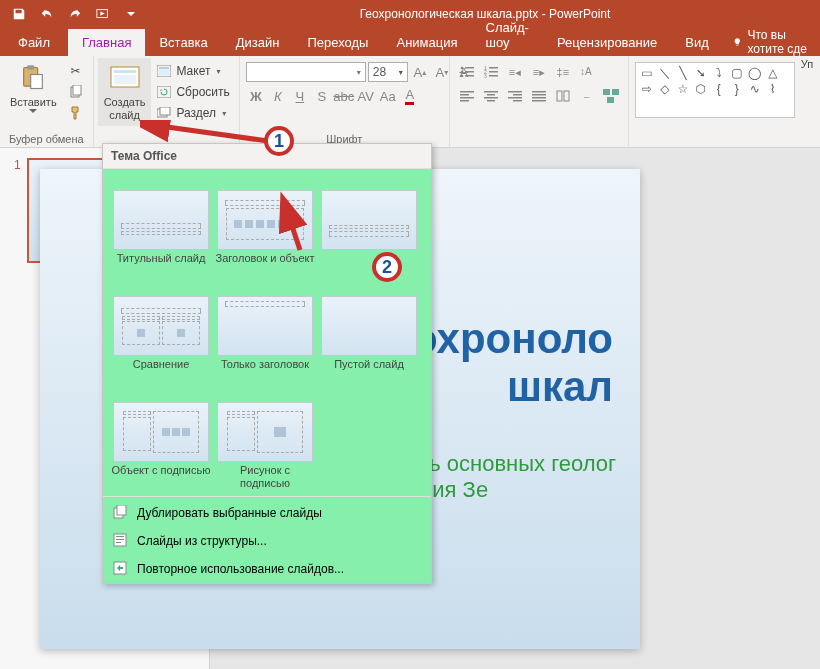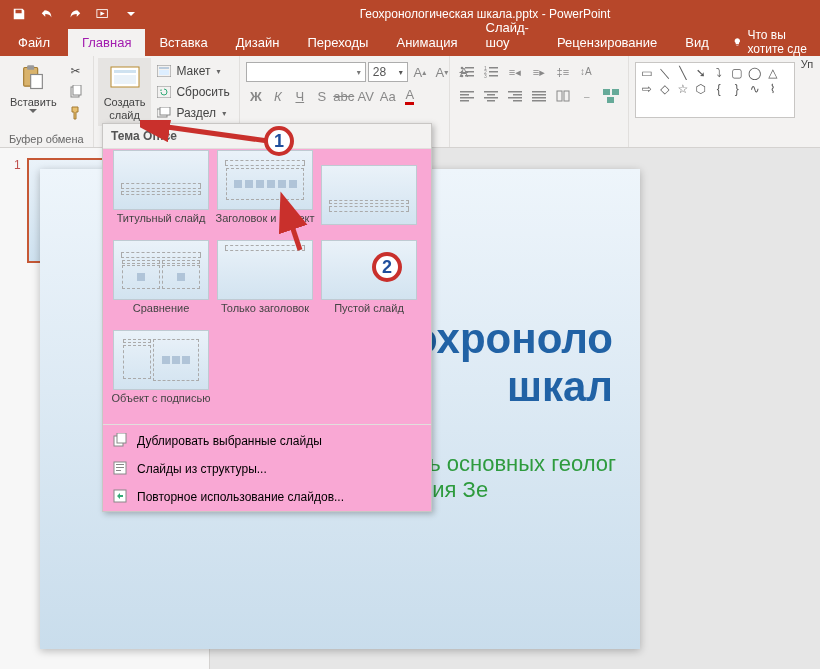--- a/index.html
+++ b/index.html
@@ -50,23 +50,23 @@
 .thumb { width: 80px; height: 105px; border: 2px solid #c65835; background: linear-gradient(#eaf2f9,#cfe2f0); display: flex; flex-direction: column; align-items: center; justify-content: center; gap: 8px; }
 .thumb .t1 { font-size: 8px; color: #2f6fb0; font-weight: bold; text-align: center; }
 .thumb .t2 { font-size: 5px; color: #3a9a3a; text-align: center; }
 
 .canvas { flex: 1; display: flex; align-items: center; justify-content: flex-start; padding: 20px 0 20px 0; }
 .slide { width: 600px; height: 480px; background: linear-gradient(#eef5fb,#c9ddec); box-shadow: 0 2px 8px rgba(0,0,0,0.25); display: flex; flex-direction: column; align-items: center; justify-content: center; gap: 40px; margin-left: -170px; overflow: hidden; padding-left: 300px; }
 .slide h1 { font-size: 42px; color: #2162a5; font-weight: 600; text-align: left; white-space: nowrap; }
 .slide h2 { font-size: 22px; color: #2e9b3e; font-weight: 400; white-space: nowrap; text-align: left; }
 
 
-.dropdown { position: absolute; left: 102px; top: 123px; width: 330px; background: #f9a8d4; border: 1px solid #c8c6c4; box-shadow: 2px 2px 6px rgba(0,0,0,0.25); z-index: 50; font-size: 12px; }
+.dropdown { position: absolute; left: 102px; top: 143px; width: 330px; background: #86efac; border: 1px solid #c8c6c4; box-shadow: 2px 2px 6px rgba(0,0,0,0.25); z-index: 50; font-size: 12px; }
 .dd-header { background: #f3f2f1; padding: 5px 8px; font-weight: bold; color: #555; border-bottom: 1px solid #e1dfdd; }
-.layouts { display: flex; flex-wrap: wrap; padding: 1px 4px 2px 8px; gap: 0 4px; align-items: center; }
+.layouts { display: flex; flex-wrap: wrap; padding: 21px 4px 2px 8px; gap: 16px 4px; }
 .layout { width: 100px; display: flex; flex-direction: column; align-items: center; }
 .layout-prev { width: 96px; height: 60px; background: linear-gradient(#eaf2f9,#d2e3f0); border: 1px solid #bfcad2; display: flex; flex-direction: column; align-items: center; justify-content: center; gap: 2px; }
 .layout-label { text-align: center; font-size: 11px; color: #444; padding: 2px 0 6px 0; line-height: 1.2; height: 30px; }
 .lp-title { width: 80px; height: 6px; border: 1px dashed #aaa; }
 .lp-sub { width: 80px; height: 4px; border: 1px dashed #aaa; }
 .lp-body { width: 78px; height: 32px; border: 1px dashed #aaa; display: flex; align-items: center; justify-content: center; gap: 1px; flex-wrap: wrap; }
 .lp-half { width: 38px; height: 32px; border: 1px dashed #aaa; display: inline-flex; align-items: center; justify-content: center; }
 .lp-twocol { display: flex; gap: 2px; }
 .lp-icn { width: 8px; height: 8px; background: #b0c4d8; margin: 1px; }
 .dd-sep { height: 1px; background: #e1dfdd; margin: 2px 0; }
@@ -463,20 +463,34 @@
             </div>
             <div class="lp-half" style="width:46px;height:42px;">
               <div class="lp-icn"></div>
               <div class="lp-icn"></div>
               <div class="lp-icn"></div>
             </div>
           </div>
         </div>
       <div class="layout-label">Объект с подписью</div>
     </div>
+    <div class="layout">
+      <div class="layout-prev">
+          <div style="display:flex;gap:2px;">
+            <div style="display:flex;flex-direction:column;gap:2px;">
+              <div class="lp-sub" style="width:28px;"></div>
+              <div class="lp-half" style="width:28px;height:34px;"></div>
+            </div>
+            <div class="lp-half" style="width:46px;height:42px;">
+              <div class="lp-icn" style="width:12px;height:10px;"></div>
+            </div>
+          </div>
+        </div>
+      <div class="layout-label">Рисунок с подписью</div>
+    </div>
   </div>
   <div class="dd-sep"></div>
   <div class="dd-item">
     <span class="ic"><svg width="14" height="14" viewBox="0 0 14 14">
           <rect x="1" y="3" width="9" height="10" fill="#fff" stroke="#888"></rect>
           <rect x="4" y="0" width="9" height="10" fill="#fff" stroke="#888"></rect>
         </svg></span>
     <span>Дублировать выбранные слайды</span>
   </div>
   <div class="dd-item">

